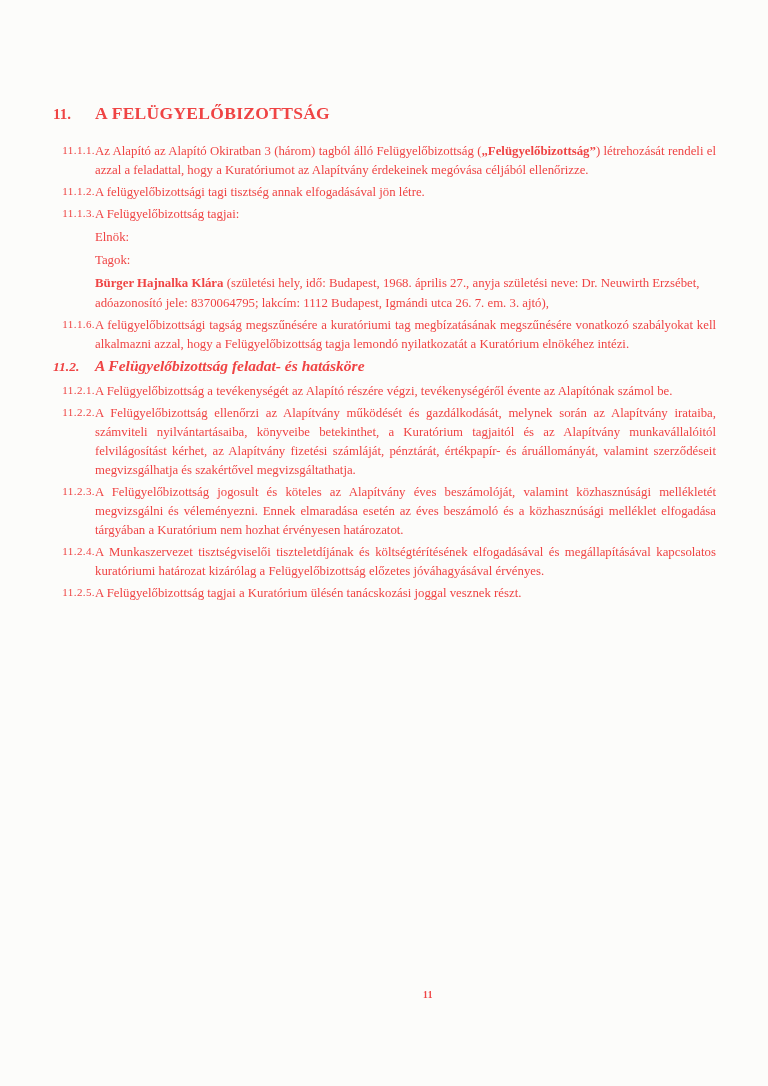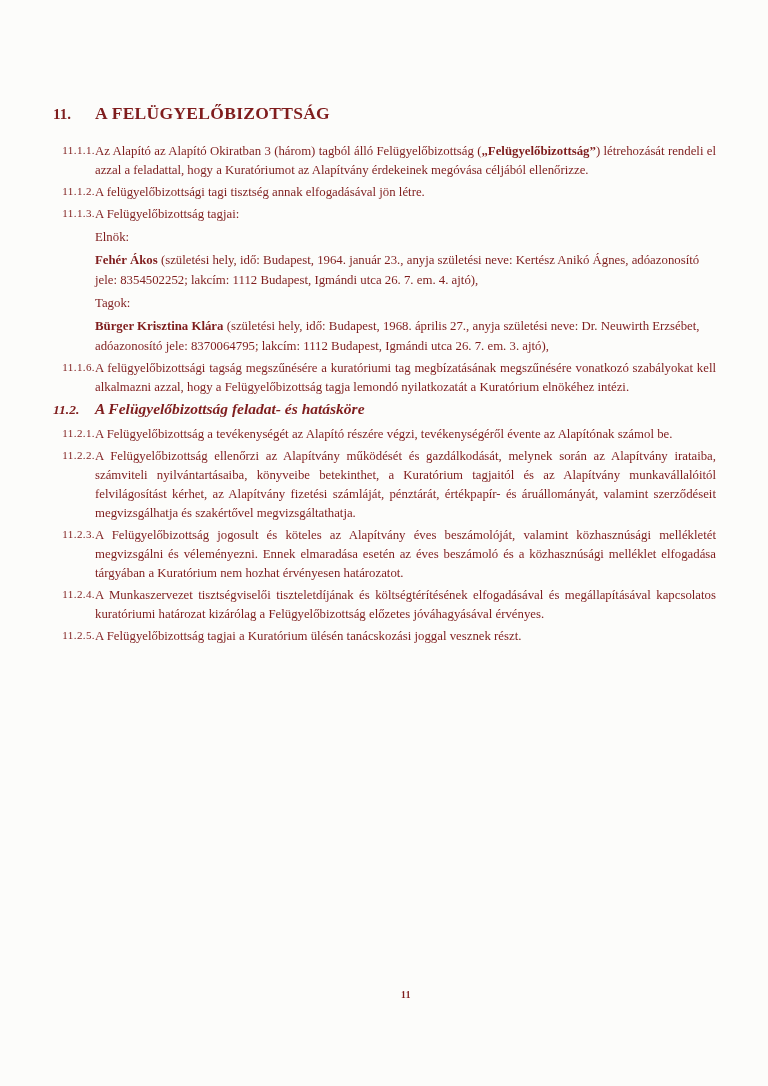--- a/index.html
+++ b/index.html
@@ -6,21 +6,21 @@
   html, body { width: 768px; height: 1086px; }
   body {
     font-family: "Liberation Serif", "DejaVu Serif", serif;
     background: #ffffff;
   }
   .page {
     position: relative;
     width: 768px;
     height: 1086px;
     background: #fcfcfa;
-    color: #7f1d1d;
+    color: #ef4444;
     overflow: hidden;
   }
   .content {
     position: absolute;
     top: 103px;
     left: 53px;
     right: 52px;
     display: flex;
     flex-direction: column;
   }
@@ -74,21 +74,21 @@
   
   .footer {
     position: absolute;
     top: 990px;
     left: 0;
     width: 768px;
     height: 14px;
   }
   .pagenum {
     position: absolute;
-    left: 401px;
+    left: 423px;
     top: 0;
     font-size: 9.5px;
     font-weight: bold;
     letter-spacing: 0.5px;
   }
 </style>
 </head>
 <body>
 
 <div class="page">
@@ -112,30 +112,27 @@
 
     <div class="block hang">
       <span class="num">11.1.3.</span>
       <span class="txt">A Felügyelőbizottság tagjai:</span>
     </div>
 
     <div class="block inset">
       <span class="txt nojust">Elnök:</span>
     </div>
 
-    <div class="block inset">
-      <span class="txt"><b>Fehér Ákos</b><span> (születési hely, idő: Budapest, 1964. január 23., anyja születési neve: Kertész Anikó Ágnes, adóazonosító jele: 8354502252; lakcím: 1112 Budapest, Igmándi utca 26. 7. em. 4. ajtó),</span></span>
-    </div>
 
     <div class="block inset">
       <span class="txt nojust">Tagok:</span>
     </div>
 
     <div class="block inset">
-      <span class="txt"><b>Bürger Krisztina Klára</b><span> (születési hely, idő: Budapest, 1968. április 27., anyja születési neve: Dr. Neuwirth Erzsébet, adóazonosító jele: 8370064795; lakcím: 1112 Budapest, Igmándi utca 26. 7. em. 3. ajtó),</span></span>
+      <span class="txt"><b>Bürger Hajnalka Klára</b><span> (születési hely, idő: Budapest, 1968. április 27., anyja születési neve: Dr. Neuwirth Erzsébet, adóazonosító jele: 8370064795; lakcím: 1112 Budapest, Igmándi utca 26. 7. em. 3. ajtó),</span></span>
     </div>
 
 
 
 
     <div class="block hang">
       <span class="num">11.1.6.</span>
       <span class="txt">A felügyelőbizottsági tagság megszűnésére a kuratóriumi tag megbízatásának megszűnésére vonatkozó szabályokat kell alkalmazni azzal, hogy a Felügyelőbizottság tagja lemondó nyilatkozatát a Kuratórium elnökéhez intézi.</span>
     </div>
 

